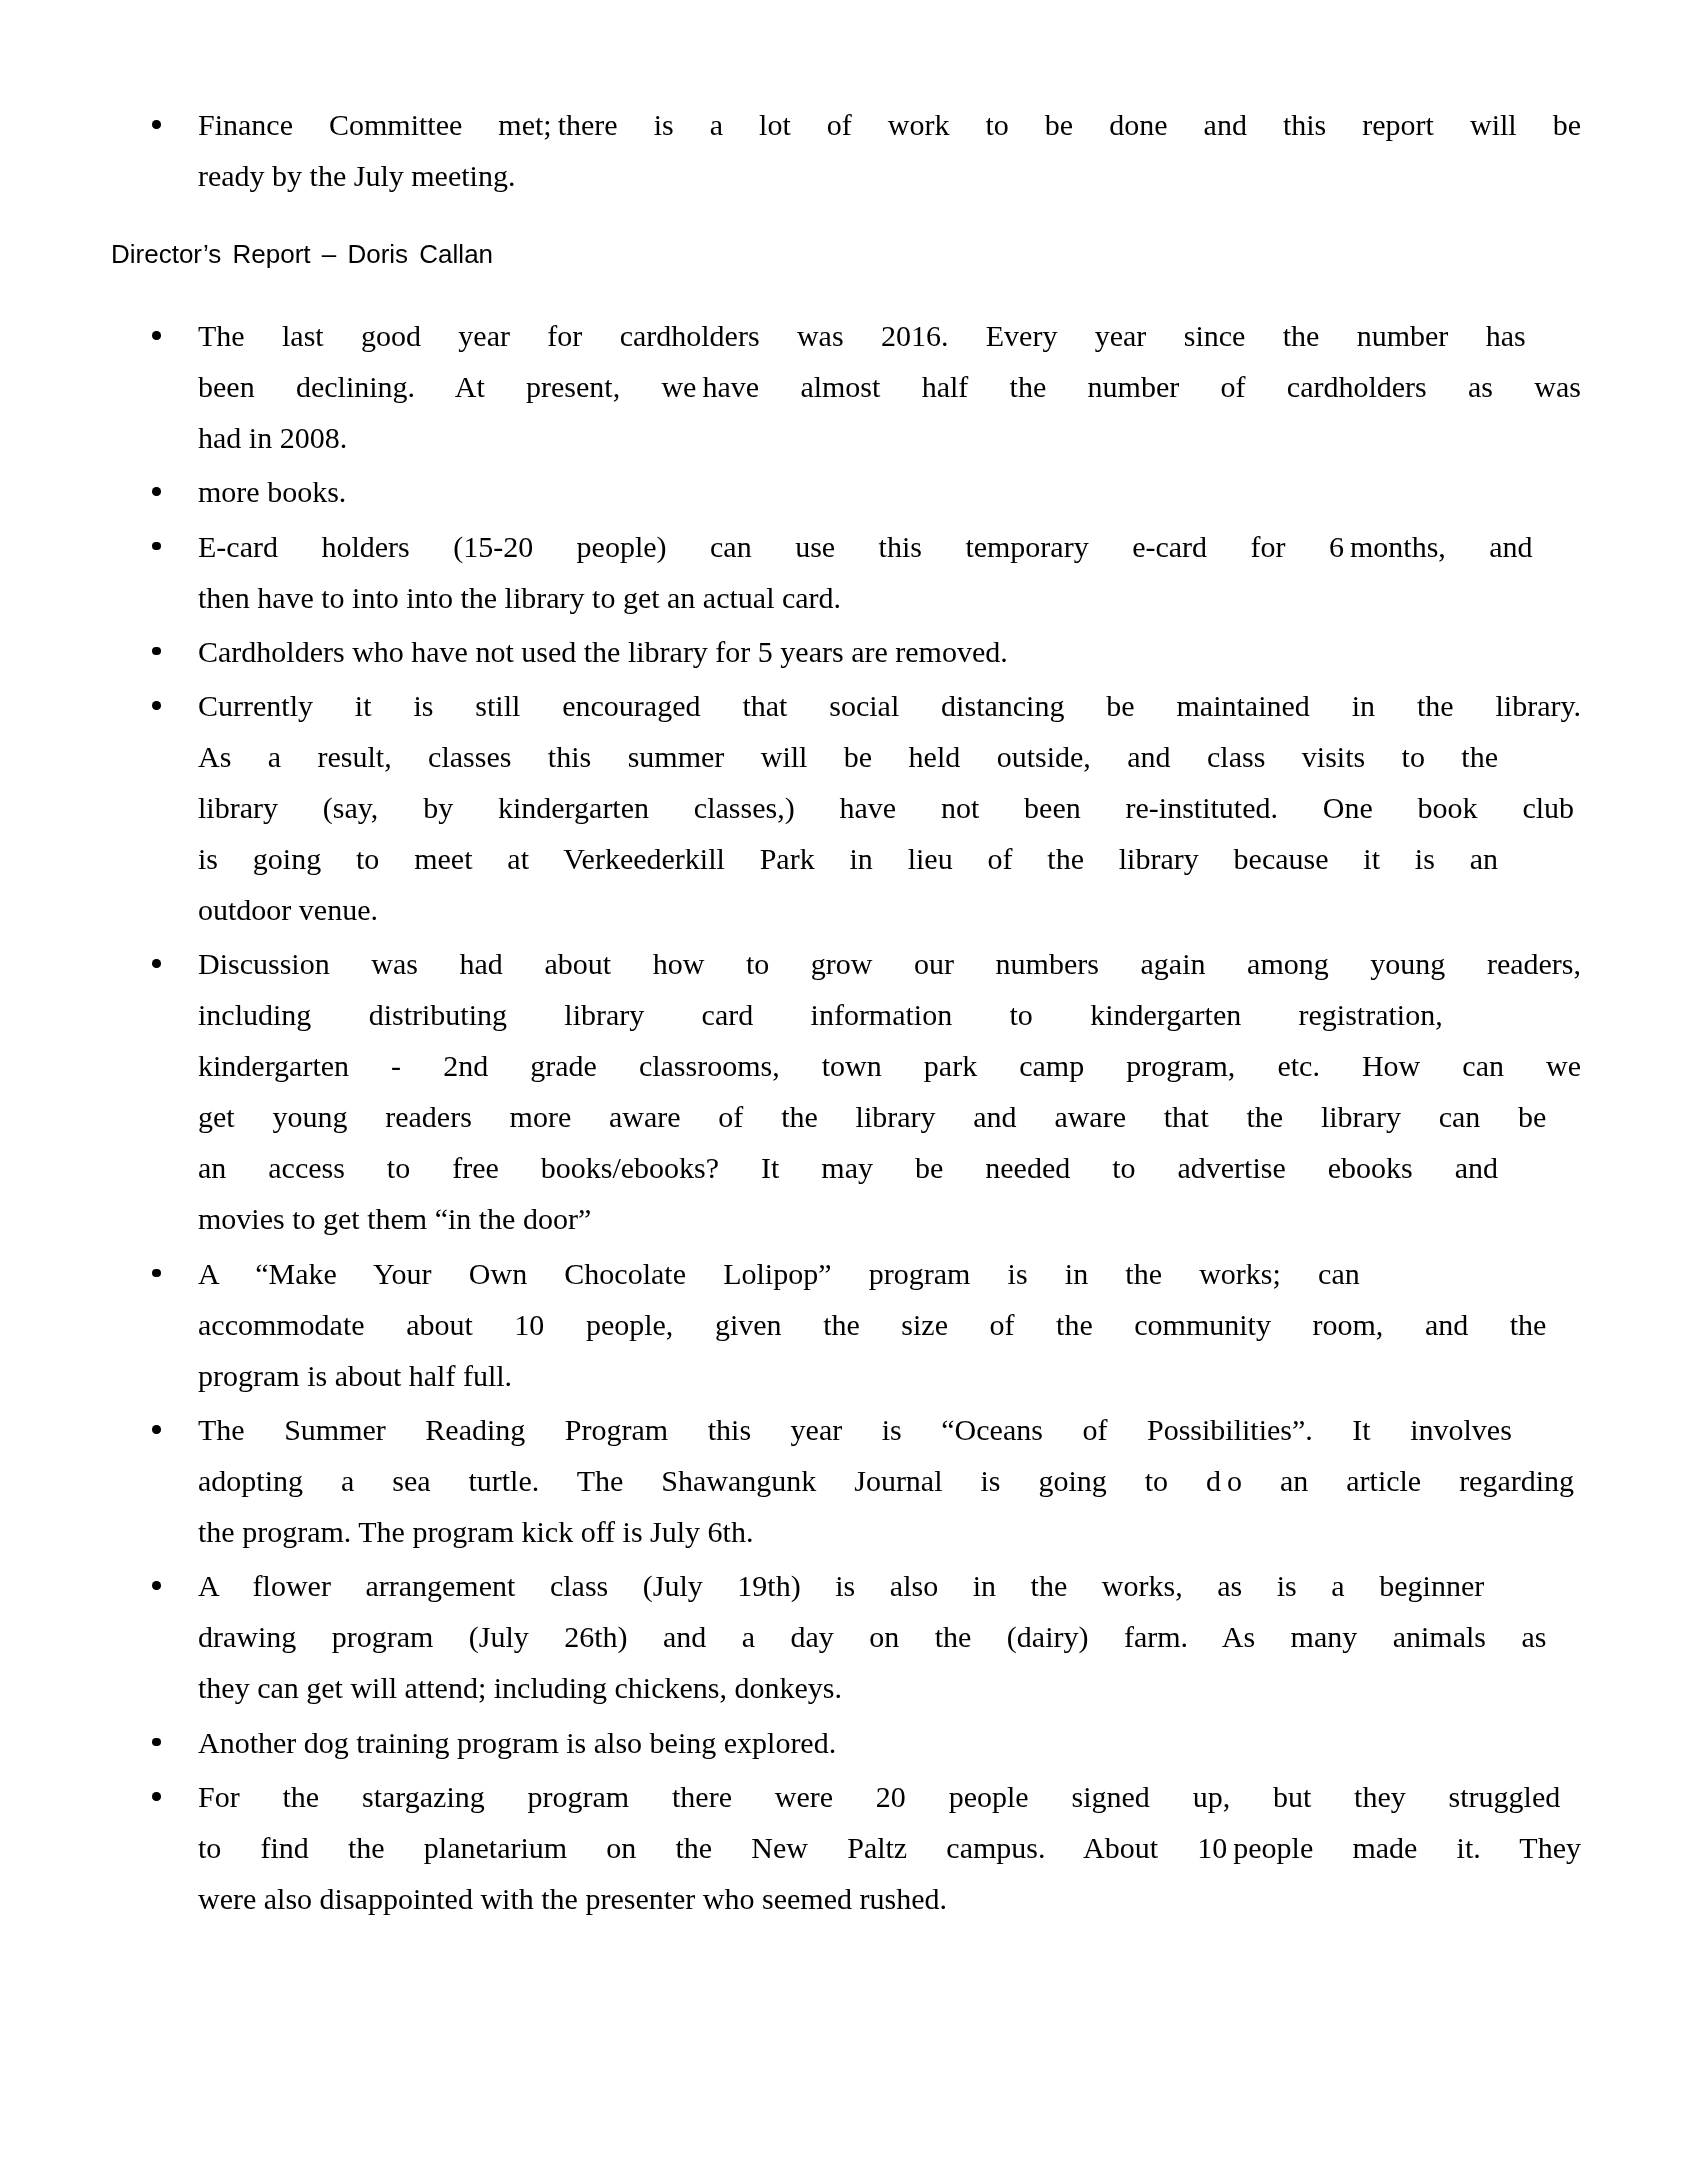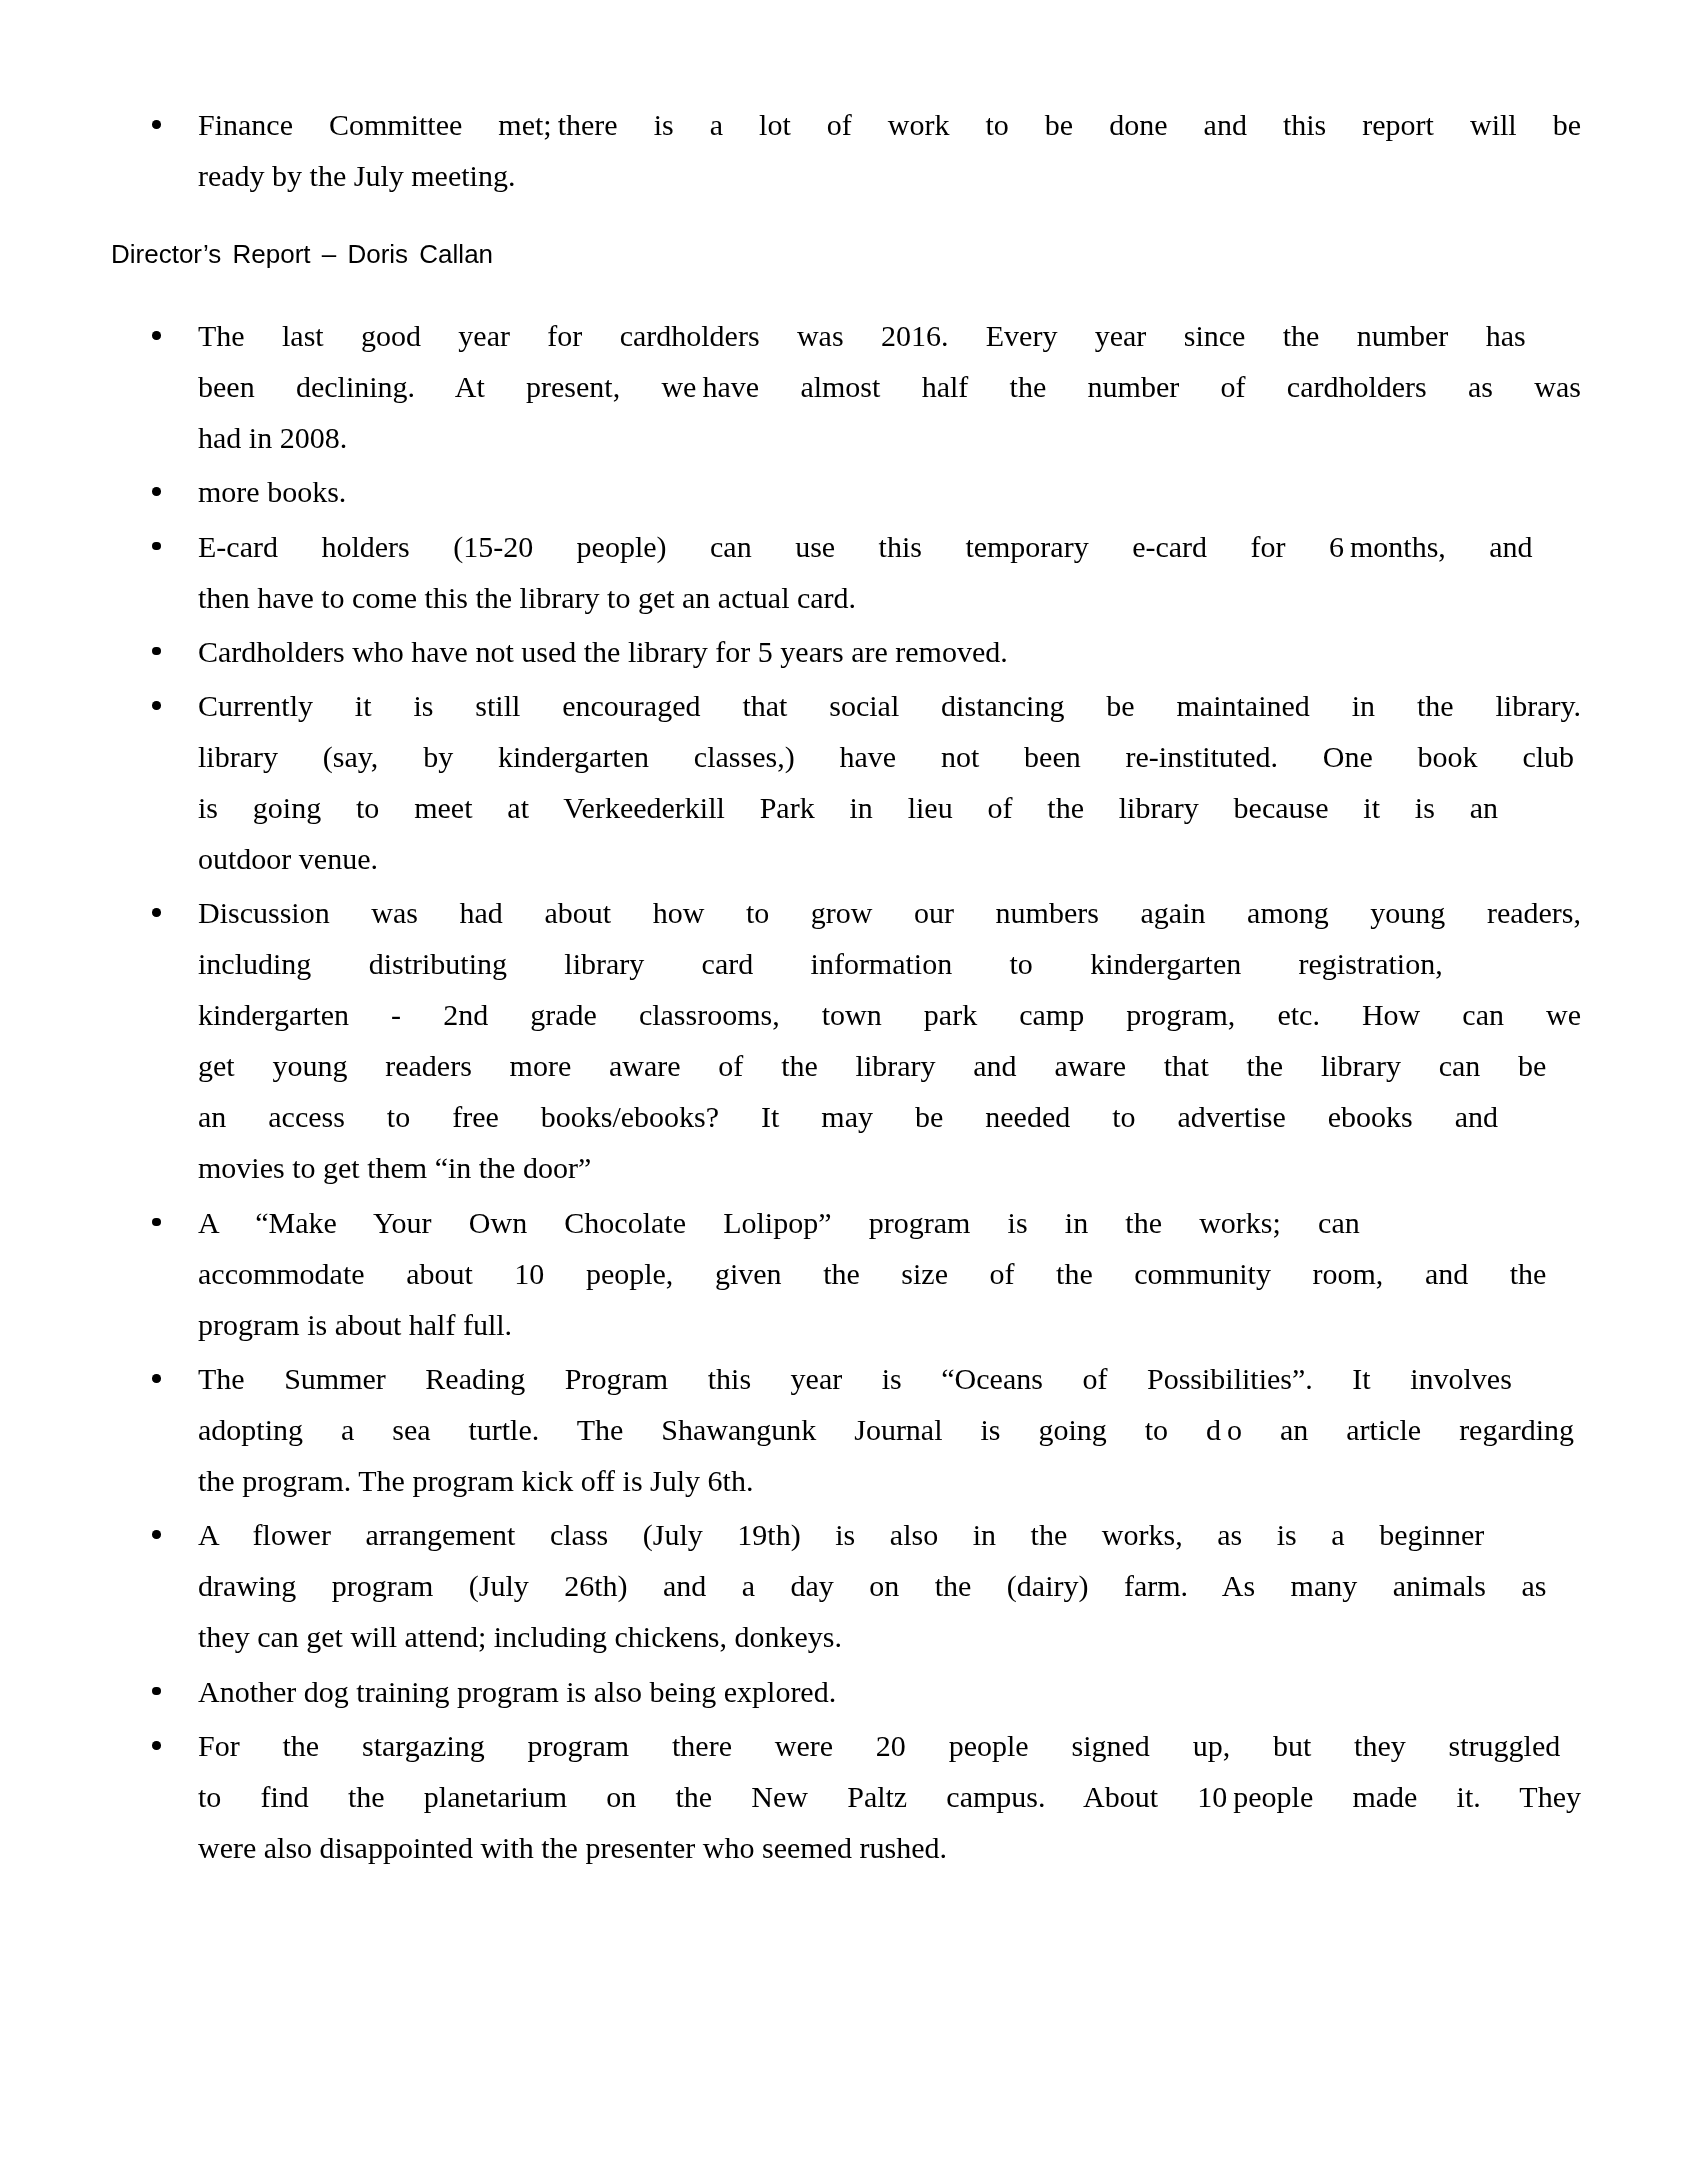--- a/index.html
+++ b/index.html
@@ -82,33 +82,34 @@
       <div class="item">
         <span class="bullet"></span>
         <div class="lines">
           <div class="line">more books.</div>
         </div>
       </div>
       <div class="item">
         <span class="bullet"></span>
         <div class="lines">
           <div class="line just" style="width: 96.5%;">E-card holders (15-20 people) can use this temporary e-card for 6 months, and</div>
-          <div class="line">then have to come this the library to get an actual card.</div>
+          <div class="line">then have to into into the library to get an actual card.</div>
         </div>
       </div>
       <div class="item">
         <span class="bullet"></span>
         <div class="lines">
           <div class="line">Cardholders who have not used the library for 5 years are removed.</div>
         </div>
       </div>
       <div class="item">
         <span class="bullet"></span>
         <div class="lines">
           <div class="line just" style="width: 100%;">Currently it is still encouraged that social distancing be maintained in the library.</div>
+          <div class="line just" style="width: 94%;">As a result, classes this summer will be held outside, and class visits to the</div>
           <div class="line just" style="width: 99.5%;">library (say, by kindergarten classes,) have not been re-instituted. One book club</div>
           <div class="line just" style="width: 94%;">is going to meet at Verkeederkill Park in lieu of the library because it is an</div>
           <div class="line">outdoor venue.</div>
         </div>
       </div>
       <div class="item">
         <span class="bullet"></span>
         <div class="lines">
           <div class="line just" style="width: 100%;">Discussion was had about how to grow our numbers again among young readers,</div>
           <div class="line just" style="width: 90%;">including distributing library card information to kindergarten registration,</div>

